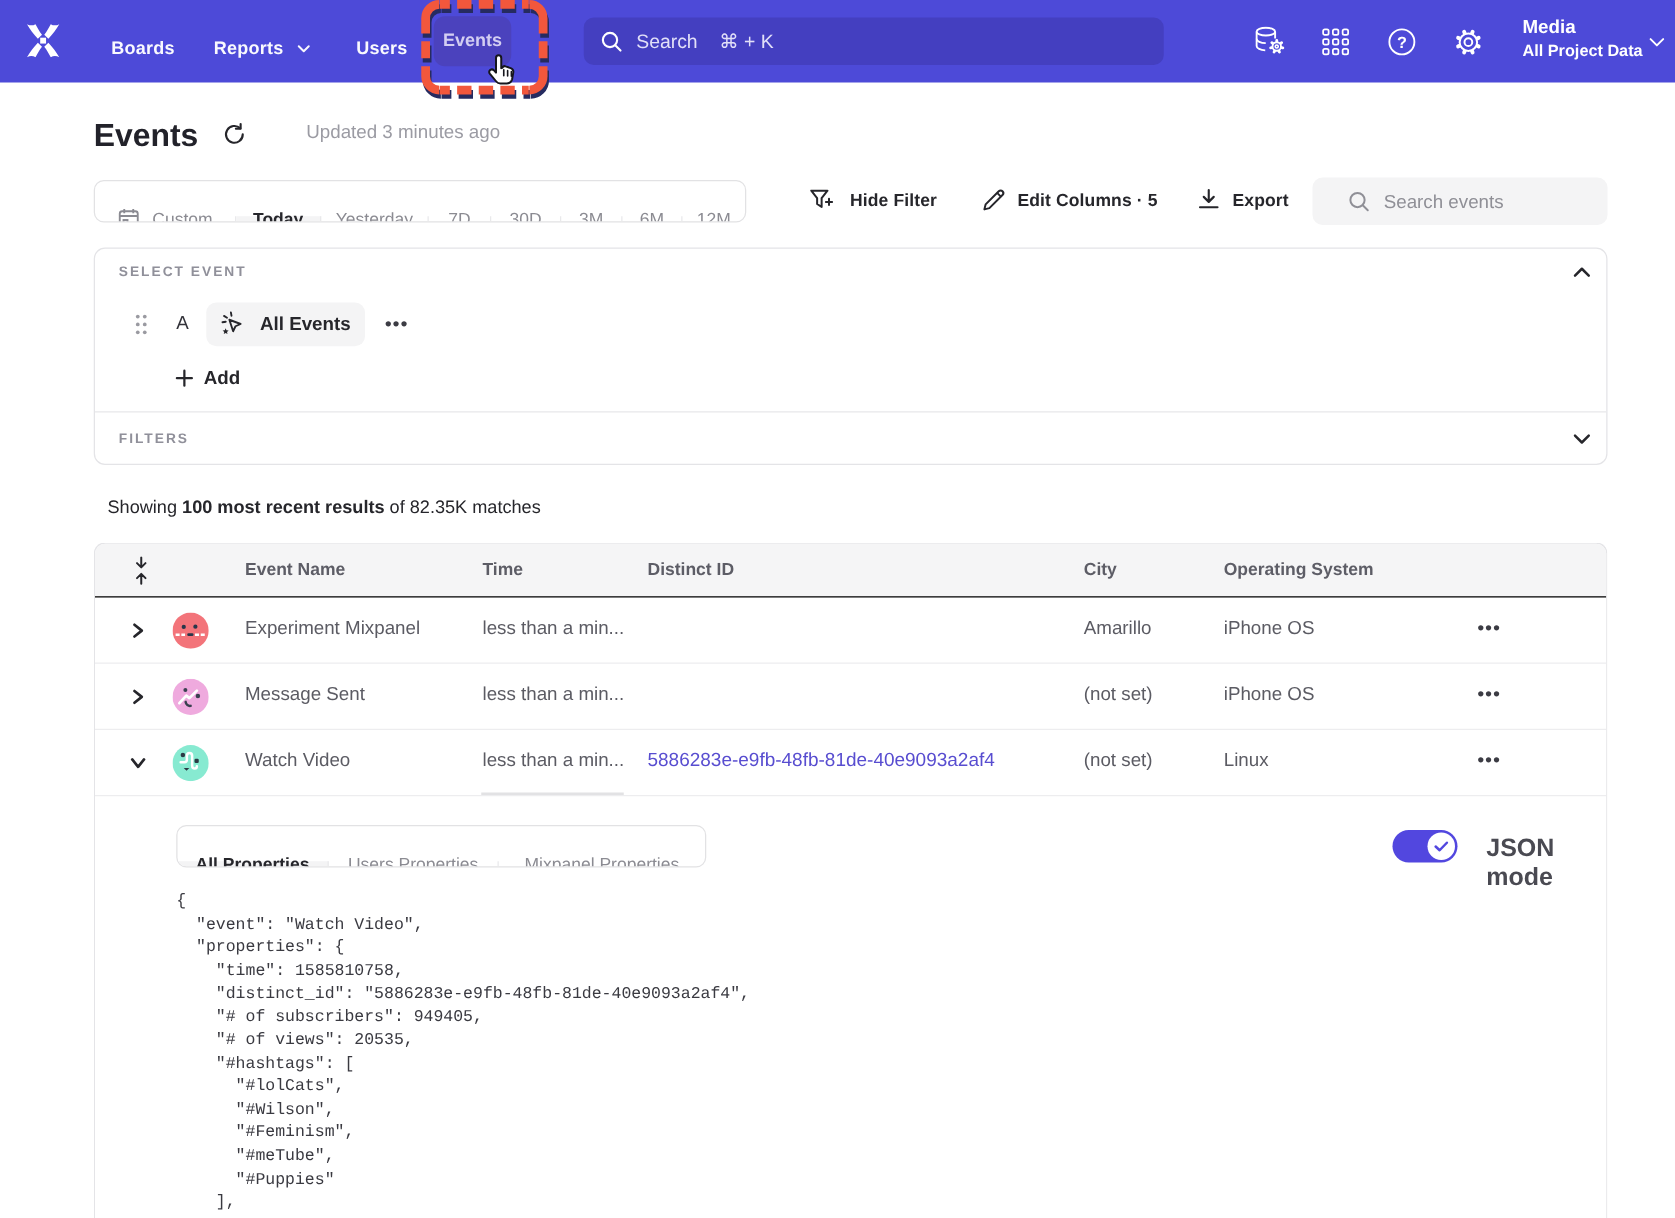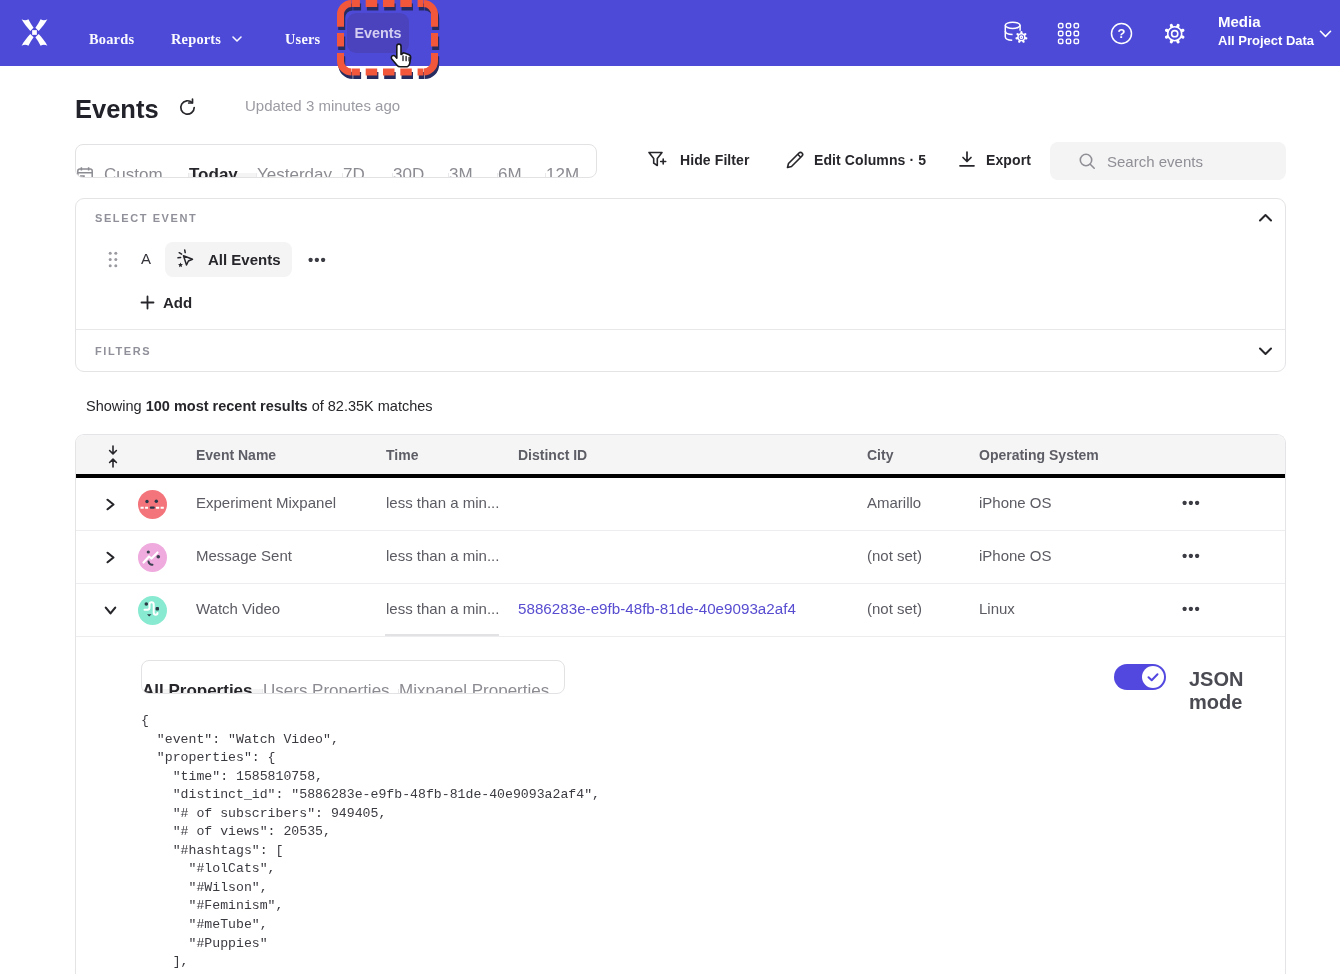--- a/index.html
+++ b/index.html
@@ -3,41 +3,41 @@
 <meta charset="utf-8">
 <style>
 * { margin:0; padding:0; box-sizing:border-box; }
 html,body { width:1340px; height:974px; overflow:hidden; background:#fff;
   font-family:"Liberation Sans", sans-serif; }
 .abs { position:absolute; }
 
 
 #nav { position:absolute; left:0; top:0; width:1340px; height:66px; background:#4d4ad8; }
 .navlink { position:absolute; top:0; height:78px; display:flex; align-items:center;
-  color:rgba(255,255,255,.97); font-size:14.4px; font-weight:700; letter-spacing:.2px;font-family:Liberation Serif, serif; }
+  color:rgba(255,255,255,.97); font-size:14.4px; font-weight:700; letter-spacing:.2px; }
 #ev-pill { position:absolute; left:347px; top:13px; width:62px; height:40px;
   background:#4b42bd; border-radius:9px; display:flex; align-items:center; justify-content:center;
   color:#d3cef2; font-size:14.4px; font-weight:700; }
 #navsearch { position:absolute; left:467px; top:14px; width:464px; height:38px;
   background:#443fc0; border-radius:8px; display:flex; align-items:center;
   color:#e2e0f8; font-size:15.5px; }
 .nav-ic { position:absolute; top:22px; }
 #proj { position:absolute; left:1218px; top:12px; color:#fff; }
 #proj .t1 { font-size:15px; font-weight:700; line-height:20px; }
 #proj .t2 { font-size:13px; font-weight:700; line-height:17px; }
 
 
 #h1 { position:absolute; left:75px; top:95px; font-size:25.5px; font-weight:700; color:#22222a; }
 #updated { position:absolute; left:209px; top:97px; font-size:15px; color:#9b9ba3;margin-left:36px; }
 
 
 .seg { position:absolute; display:flex; border:1px solid #e2e2e4; border-radius:8px;
   background:#fff; overflow:hidden; }
-.seg > div { display:flex; align-items:center; justify-content:flex-start;
-  font-size:17px; color:#8b8b92; border-right:1px solid #e9e9eb;margin-top:28px; }
+.seg > div { display:flex; align-items:center; justify-content:center;
+  font-size:14px; color:#8b8b92; border-right:1px solid #e9e9eb;margin-top:28px; }
 .seg > div:last-child { border-right:none; }
 .seg > div.on { background:#f4f4f5; color:#26262b; font-weight:700; }
 #dateseg { left:75px; top:144px; height:34px; }
 .btn { position:absolute; top:150px; display:flex; align-items:center;
   font-size:14px; font-weight:700; color:#26262b; letter-spacing:.1px; }
 #evsearch { position:absolute; left:1050px; top:142px; width:236px; height:38px;
   background:#f4f4f5; border-radius:8px; display:flex; align-items:center;
   color:#8f8f96; font-size:15px; }
 
 
@@ -47,21 +47,21 @@
 #allev { position:absolute; left:89px; top:43px; width:127px; height:35px;
   background:#f4f4f5; border-radius:8px; display:flex; align-items:center;
   font-size:15px; font-weight:700; color:#26262b; }
 #qdiv { position:absolute; left:0; top:130px; width:1209px; height:1px; background:#e8e8ea; }
 
 
 #showing { position:absolute; left:86px; top:398px; font-size:14.5px; color:#26262b; }
 #tcard { position:absolute; left:75px; top:434px; width:1211px; height:560px;
   border:1px solid #e4e4e7; border-radius:9px 9px 0 0; border-bottom:none; background:#fff; overflow:hidden; }
 #thead { position:absolute; left:0; top:0; width:1209px; height:43px; background:#f5f5f6;
-  border-bottom:4px solid #000000; }
+  border-bottom:1px solid #000000; }
 .hcell { position:absolute; top:-2px; height:43px; display:flex; align-items:center;
   font-size:14px; font-weight:700; color:#5d5d66; }
 .row { position:absolute; left:0; width:1209px; height:53px; }
 .rcell { position:absolute; display:flex; align-items:center; height:53px; top:-2px;
   font-size:15px; color:#5b5b63; }
 .rcell a { color:#584dd0; text-decoration:none; font-size:15.2px; }
 .avatar { position:absolute; top:12px; width:29px; height:29px; }
 .chev { position:absolute; left:28px; top:0; height:53px; display:flex; align-items:center; }
 .dots3 { letter-spacing:1px; font-weight:700; color:#3c3c44; font-size:15px; }
 .rborder { position:absolute; left:0; width:1209px; height:1px; background:#ededef; }
@@ -89,20 +89,27 @@
     </g>
   </svg>
   <div class="navlink" style="left:89px">Boards</div>
   <div class="navlink" style="left:171px">Reports
     <svg width="14" height="14" viewBox="0 0 14 14" style="margin-left:9px">
         <path d="M3 5 L7 9 L11 5" stroke="rgba(255,255,255,.96)" stroke-width="1.6" fill="none" stroke-linecap="round" stroke-linejoin="round"></path>
       </svg>
   </div>
   <div class="navlink" style="left:285px">Users</div>
   <div id="ev-pill">Events</div>
+  <div id="navsearch">
+    <svg width="19" height="19" viewBox="0 0 19 19" style="margin-left:13px">
+        <circle cx="8" cy="8" r="5.7" stroke="#fff" stroke-width="1.7" fill="none"></circle>
+        <path d="M12.2 12.2 L16.4 16.4" stroke="#fff" stroke-width="1.7" stroke-linecap="round"></path>
+      </svg>
+    <span style="margin-left:10px">Search&nbsp;&nbsp;&nbsp;&nbsp;⌘ + K</span>
+  </div>
 
   <svg class="nav-ic" style="left:1004px;top:21px" width="25" height="25" viewBox="0 0 25 25">
     <g stroke="#fff" stroke-width="1.5" fill="none">
       <ellipse cx="8.7" cy="4.3" rx="7.4" ry="3.1"></ellipse>
       <path d="M1.3 4.3 V15.7 C1.3 17.6 4.3 19.1 8.2 19.3"></path>
       <path d="M16.1 4.3 V9.8"></path>
       <path d="M1.3 10 C1.3 11.9 4.5 13.4 8.6 13.5"></path>
     </g>
     <path d="M17.40 13.40 L17.40 11.20 M19.59 14.45 L21.31 13.08 M20.13 16.82 L22.27 17.31 M18.61 18.72 L19.57 20.70 M16.19 18.72 L15.23 20.70 M14.67 16.82 L12.53 17.31 M15.21 14.45 L13.49 13.08" stroke="#fff" stroke-width="2.2" stroke-linecap="round"></path>
     <circle cx="17.4" cy="16.2" r="3.4" fill="#4d4ad8" stroke="#fff" stroke-width="1.5"></circle>

